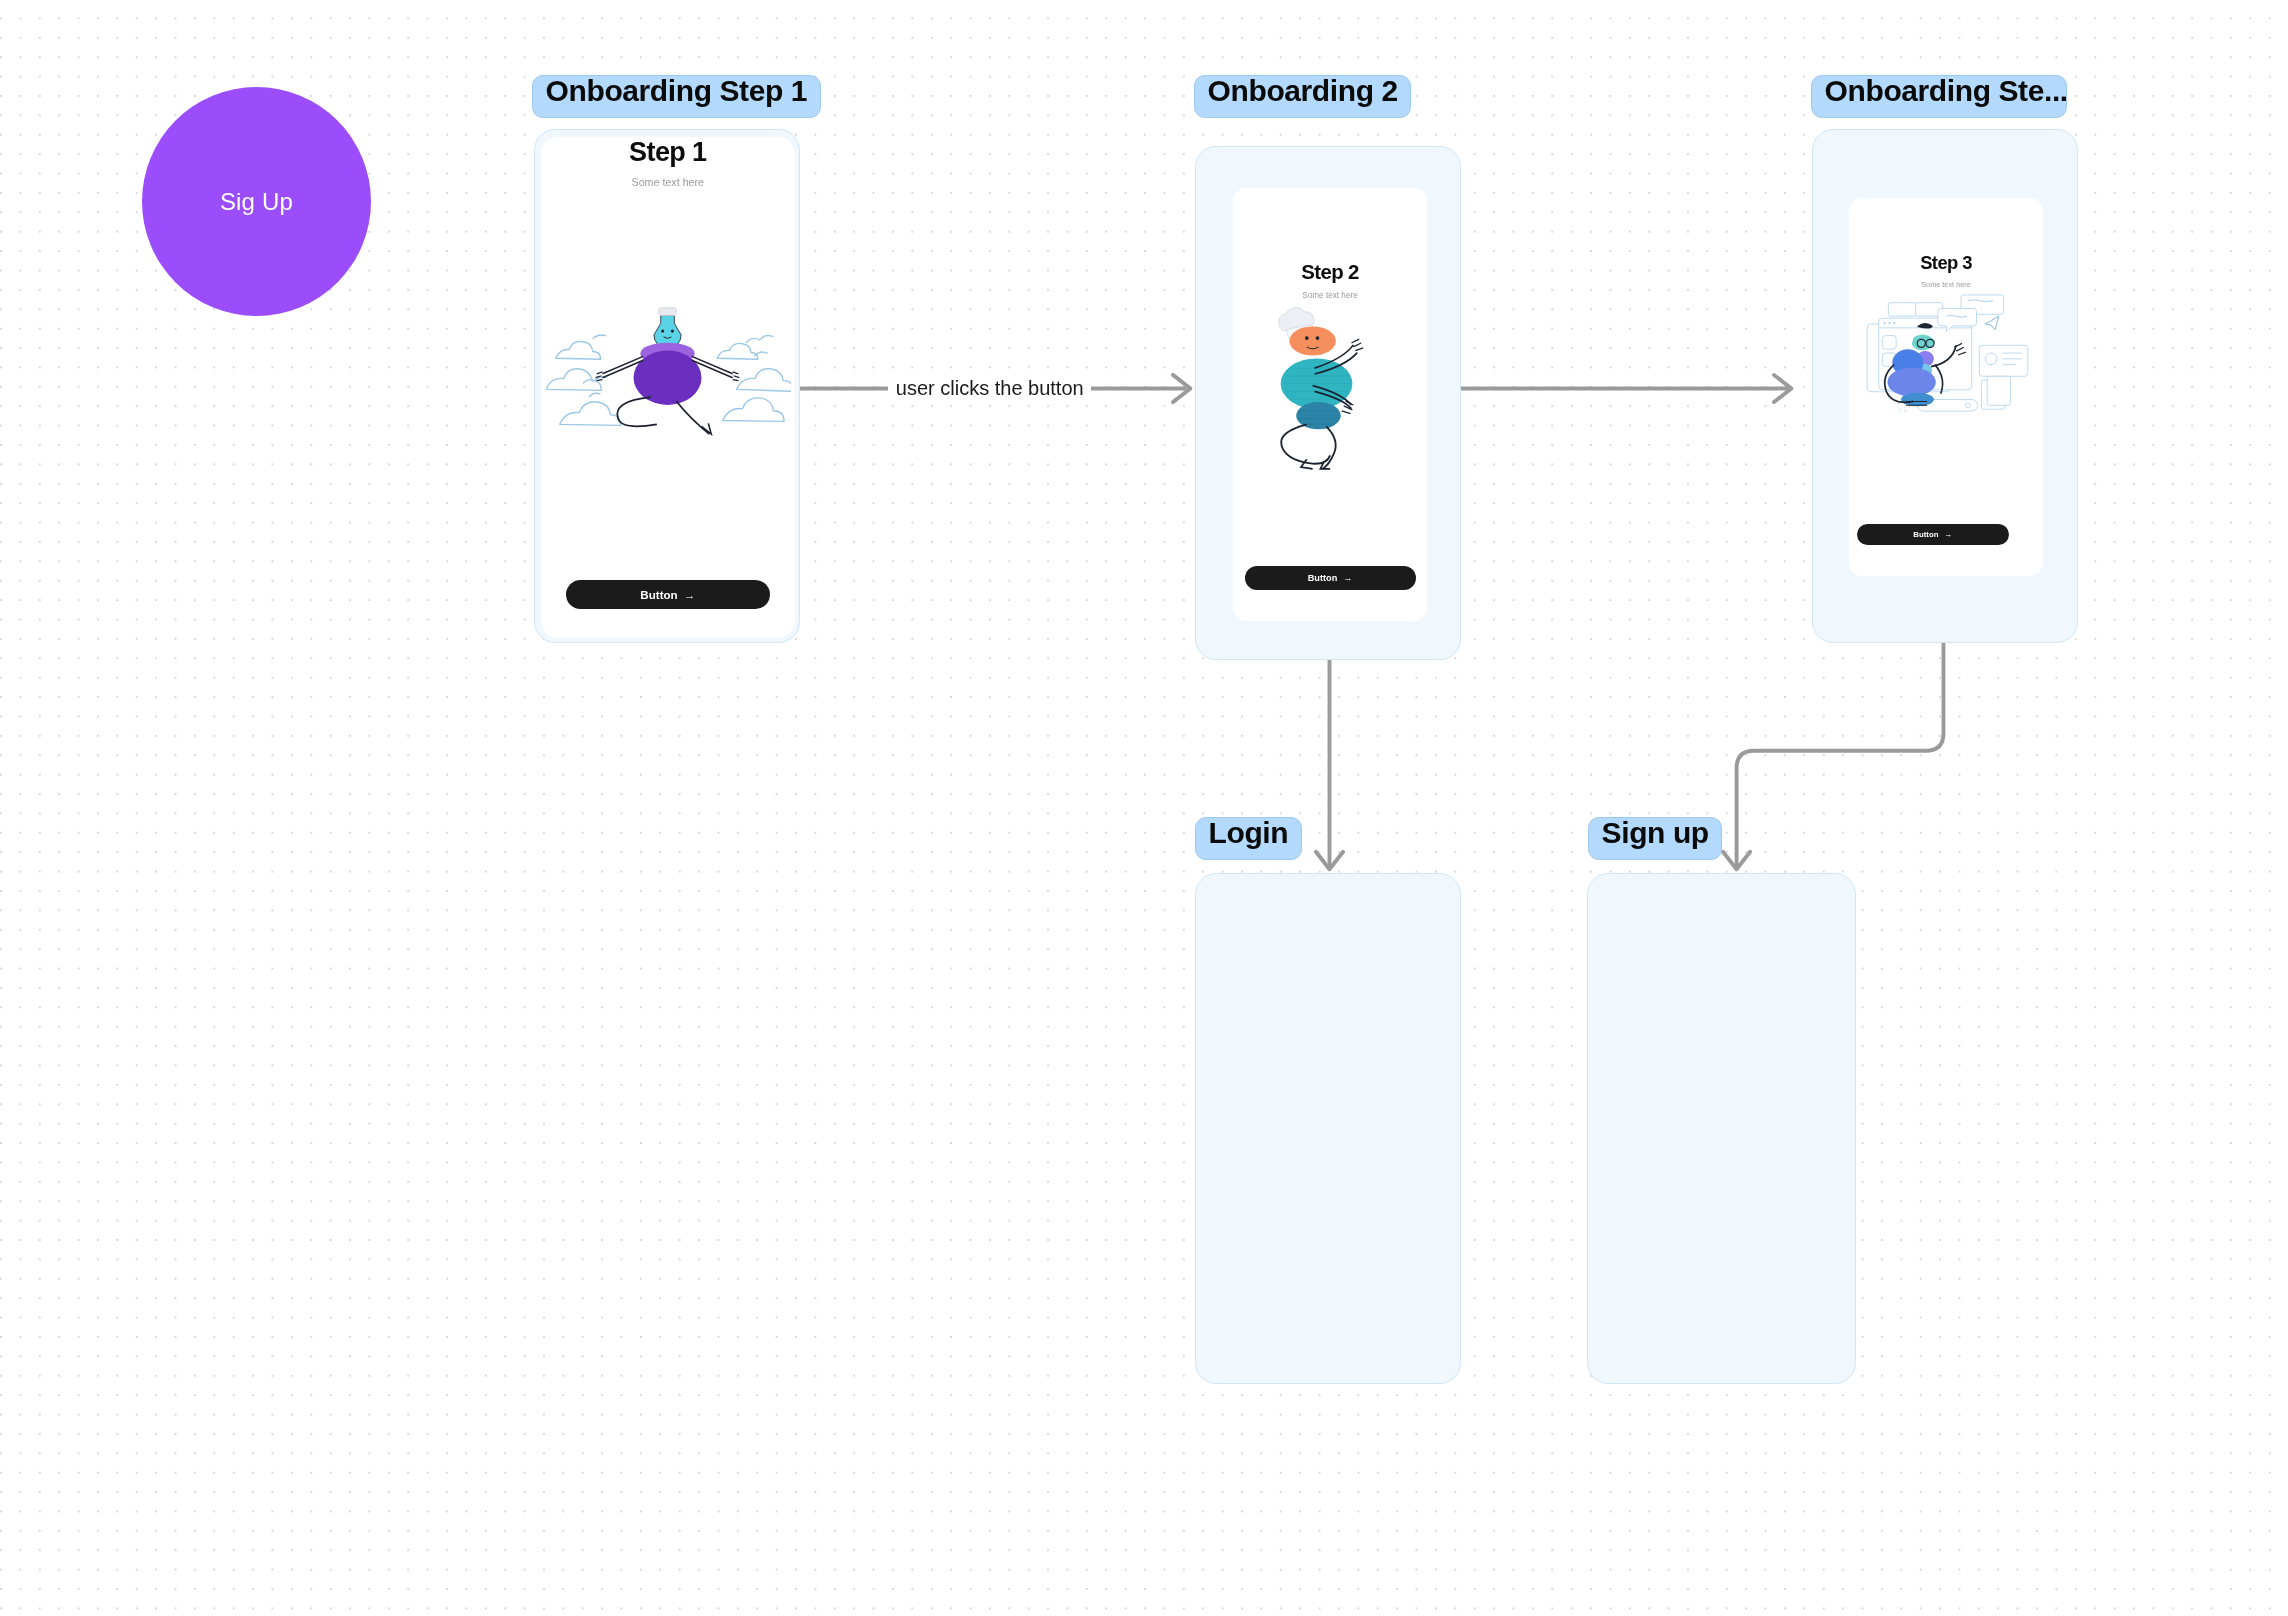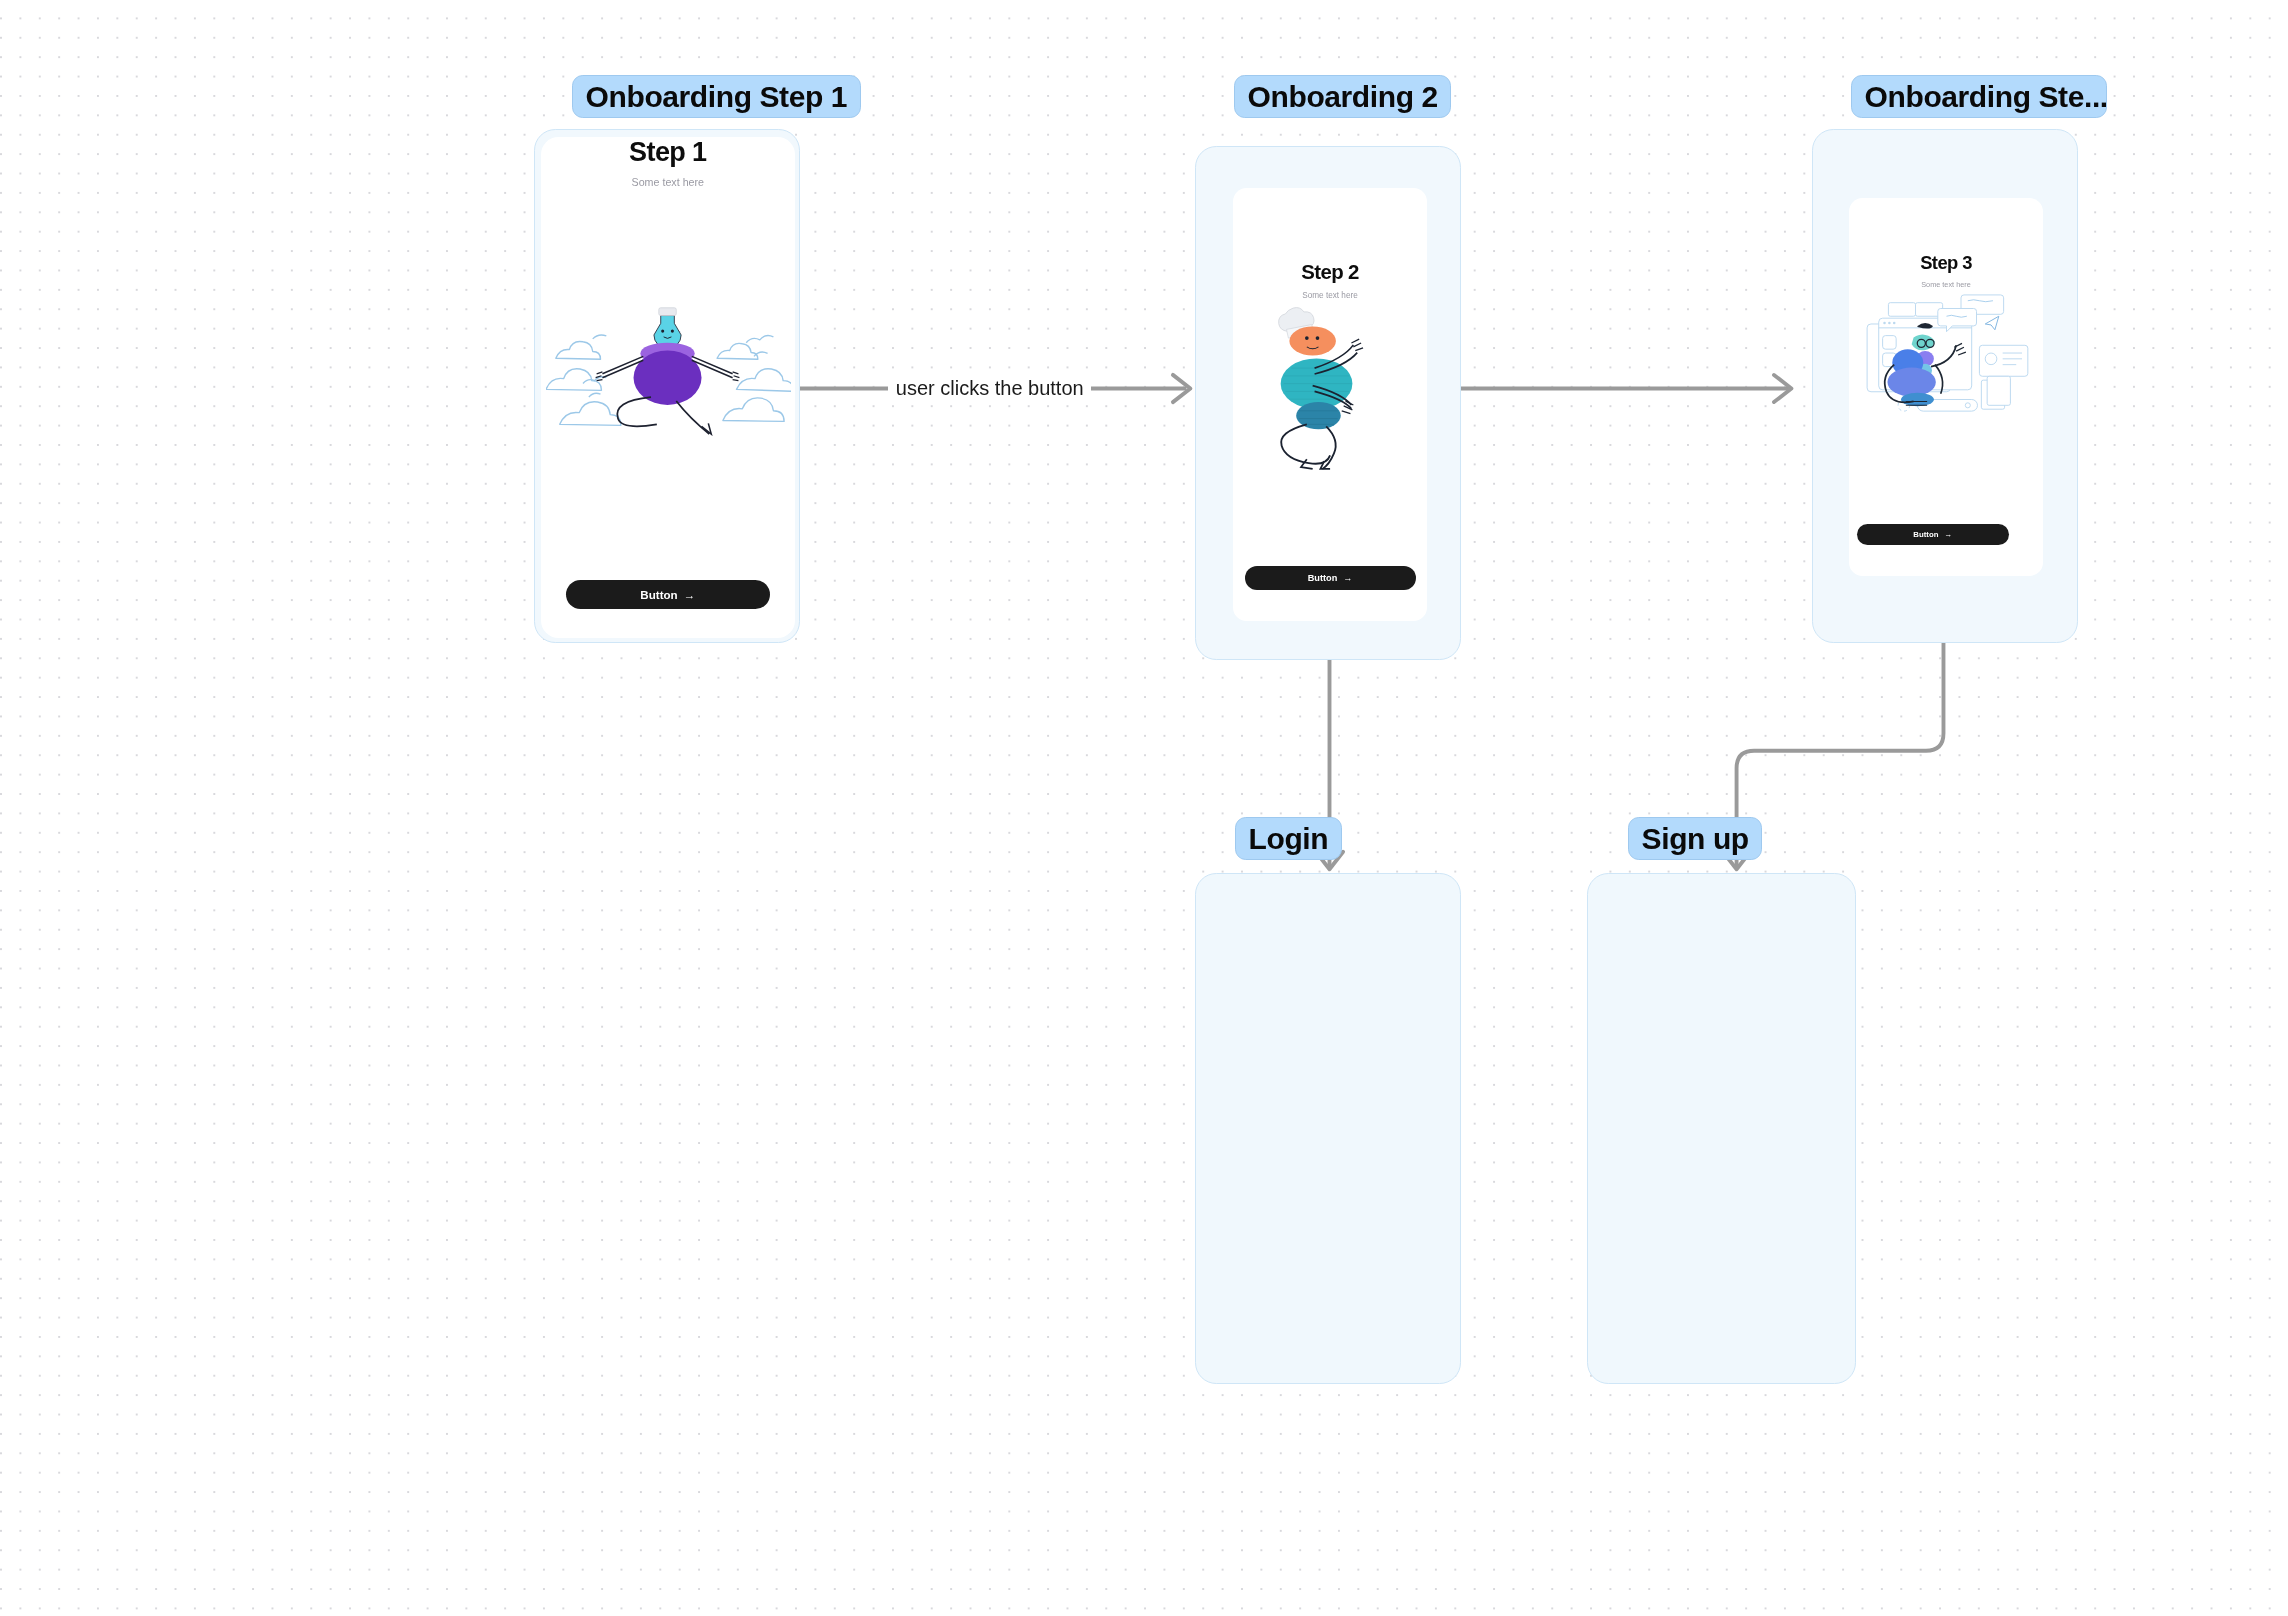--- a/index.html
+++ b/index.html
@@ -44,24 +44,23 @@
 
   
   .chip {
     position: absolute;
     background: #b3dafc;
     border: 1px solid #9ec9ef;
     border-radius: 10.7px;
     height: 43px;
     padding: 0 12.6px;
     display: flex;
-    align-items: center;
+    align-items: flex-start;
     white-space: nowrap;
     overflow: hidden;
-    margin-left: 40px;
   }
   .chip-label {
     font-size: 30px;
     font-weight: 700;
     color: #0a0a0a;
     letter-spacing: -0.4px;
     line-height: 1;
     font-family: "Liberation Sans", sans-serif;
   }
 
@@ -127,20 +126,23 @@
     padding: 1.9px 7.8px;
     white-space: nowrap;
     font-family: "Liberation Sans", sans-serif;
   }
 </style>
 </head>
 <body>
 
 <div id="canvas">
 
+  <div class="start-node">
+    <span class="start-node-label">Sig Up</span>
+  </div>
 
   <svg class="connector" style="left:796px; top:369px; width:408px; height:39px;" viewBox="0 0 420 40">
     <line x1="0" y1="20" x2="125" y2="20" stroke="#9a9a9a" stroke-width="4"></line>
     <line x1="290" y1="20" x2="402" y2="20" stroke="#9a9a9a" stroke-width="4"></line>
     <polyline points="388,6 406,20 388,34" fill="none" stroke="#9a9a9a" stroke-width="4" stroke-linecap="round" stroke-linejoin="round"></polyline>
   </svg>
   <div class="edge-label" style="left:888px; top:375px;">user clicks the button</div>
 
   <svg class="connector" style="left:1456px; top:369px; width:349px; height:39px;" viewBox="0 0 360 40">
     <line x1="0" y1="20" x2="344" y2="20" stroke="#9a9a9a" stroke-width="4"></line>

